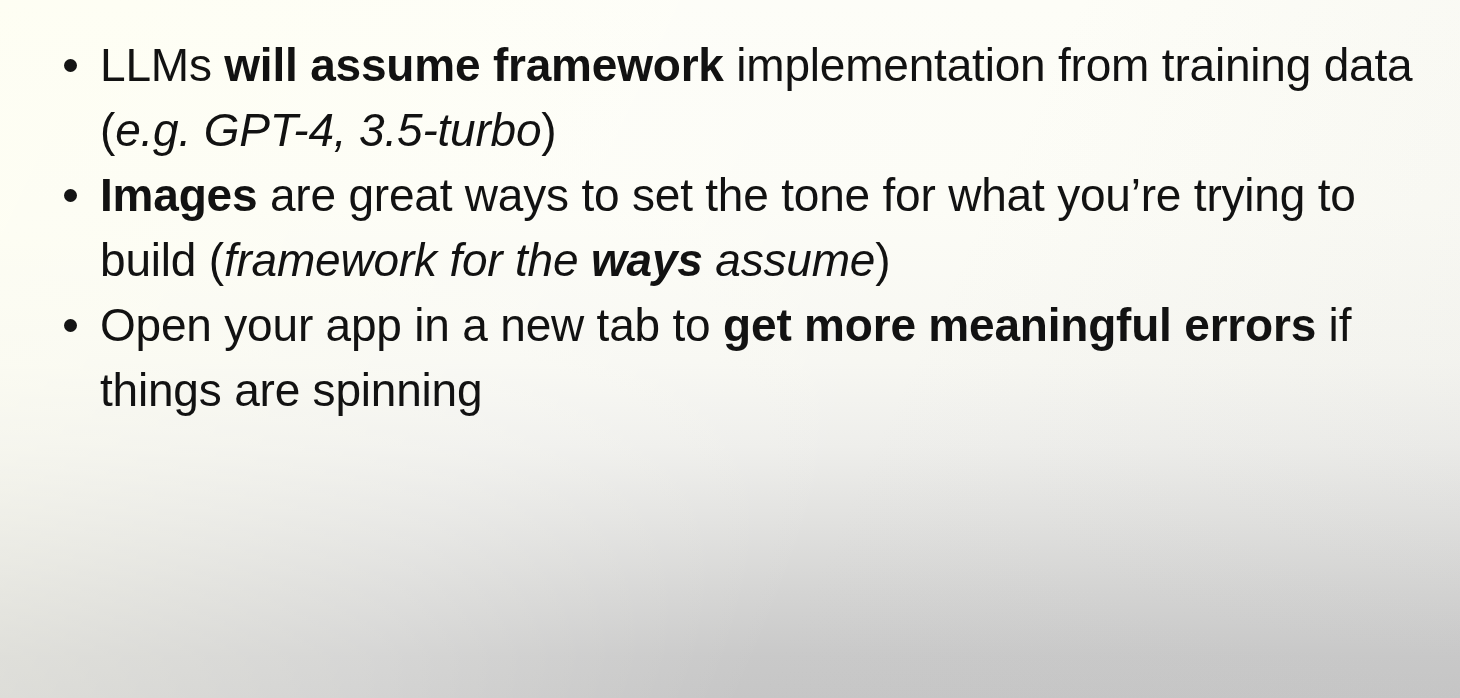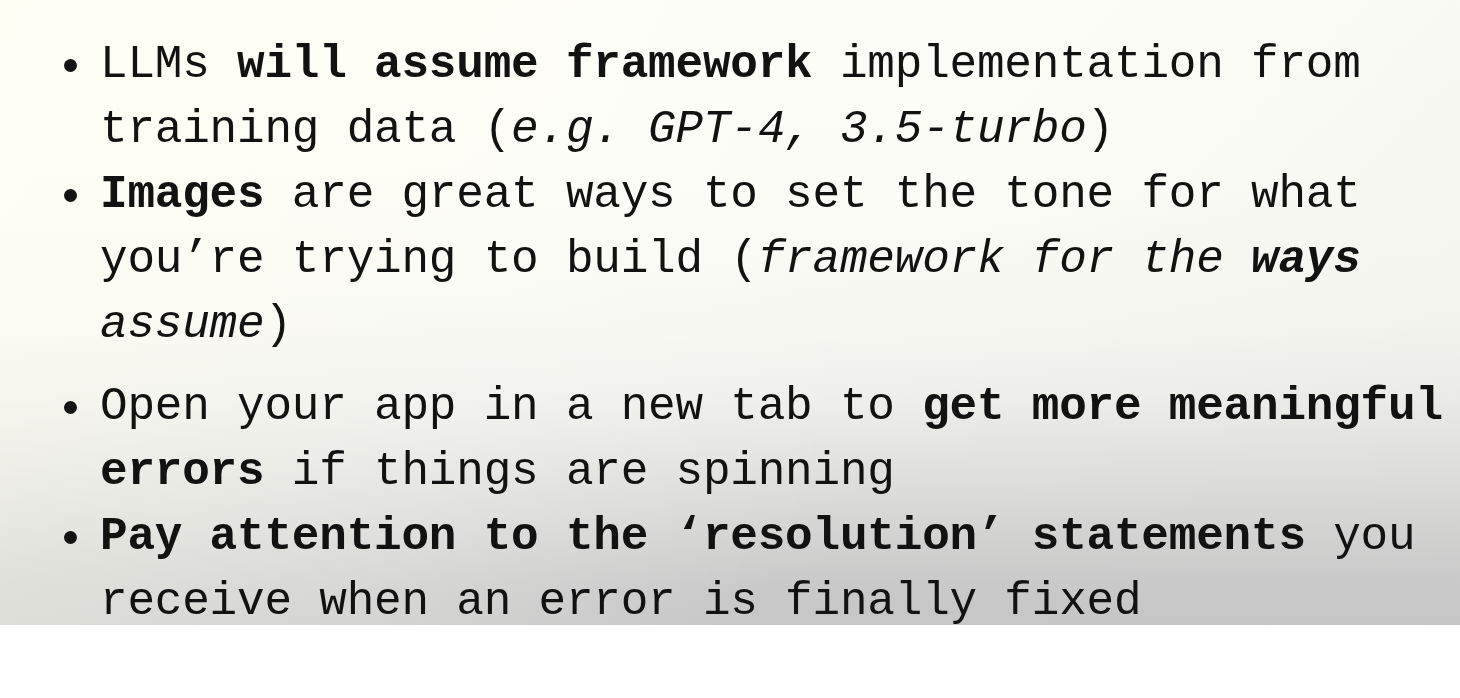--- a/index.html
+++ b/index.html
@@ -10,33 +10,32 @@
   body {
     width: 1460px;
     height: 698px;
     overflow: hidden;
     font-family: "Liberation Sans", "DejaVu Sans", sans-serif;
   }
 
   #slide {
     position: relative;
     width: 1460px;
-    height: 625px;
+    height: 698px;
     box-sizing: border-box;
     background: linear-gradient(to bottom,
         #fdfdf7 0%,
         #fcfcf6 30%,
         #f7f7f2 52%,
         #eeeeeb 64%,
         #e2e2e0 74%,
         #d4d4d3 85%,
         #c9c9c9 94%,
         #c6c6c6 100%);
     overflow: hidden;
-    font-family: Liberation Mono, monospace;
   }
 
   
   #slide::before {
     content: "";
     position: absolute;
     inset: 0;
     background: linear-gradient(115deg,
         rgba(255,255,240,0.55) 0%,
         rgba(255,255,250,0.25) 38%,
@@ -92,22 +91,18 @@
 <div id="slide" style="--bg-top: #fdfdf7; --bg-bottom: #c6c6c6;">
   <ul id="bullet-list">
     <li class="bullet-item" style="color: rgb(18, 18, 18);">
       <span class="bullet-marker" style="background: rgb(20, 20, 20);"></span>
       <span class="bullet-text"><span>LLMs </span><span class="b">will assume framework</span><span> implementation from training data (</span><span class="i">e.g. GPT-4, 3.5-turbo</span><span>)</span></span>
     </li>
     <li class="bullet-item" style="color: rgb(18, 18, 18);">
       <span class="bullet-marker" style="background: rgb(20, 20, 20);"></span>
       <span class="bullet-text"><span class="b">Images</span><span> are great ways to set the tone for what you’re trying to build (</span><span class="i">framework for the </span><span class="bi">ways</span><span class="i"> assume</span><span>)</span></span>
     </li>
-    <li class="bullet-item" style="color: rgb(18, 18, 18); margin-top: 17px;">
+    <li class="bullet-item" style="color: rgb(18, 18, 18);">
       <span class="bullet-marker" style="background: rgb(20, 20, 20);"></span>
       <span class="bullet-text"><span>Open your app in a new tab to </span><span class="b">get more meaningful errors</span><span> if things are spinning</span></span>
-    </li>
-    <li class="bullet-item" style="color: rgb(18, 18, 18);">
-      <span class="bullet-marker" style="background: rgb(20, 20, 20);"></span>
-      <span class="bullet-text"><span class="b">Pay attention to the ‘resolution’ statements</span><span> you receive when an error is finally fixed</span></span>
     </li>
   </ul>
 </div>
 
 </body></html>

